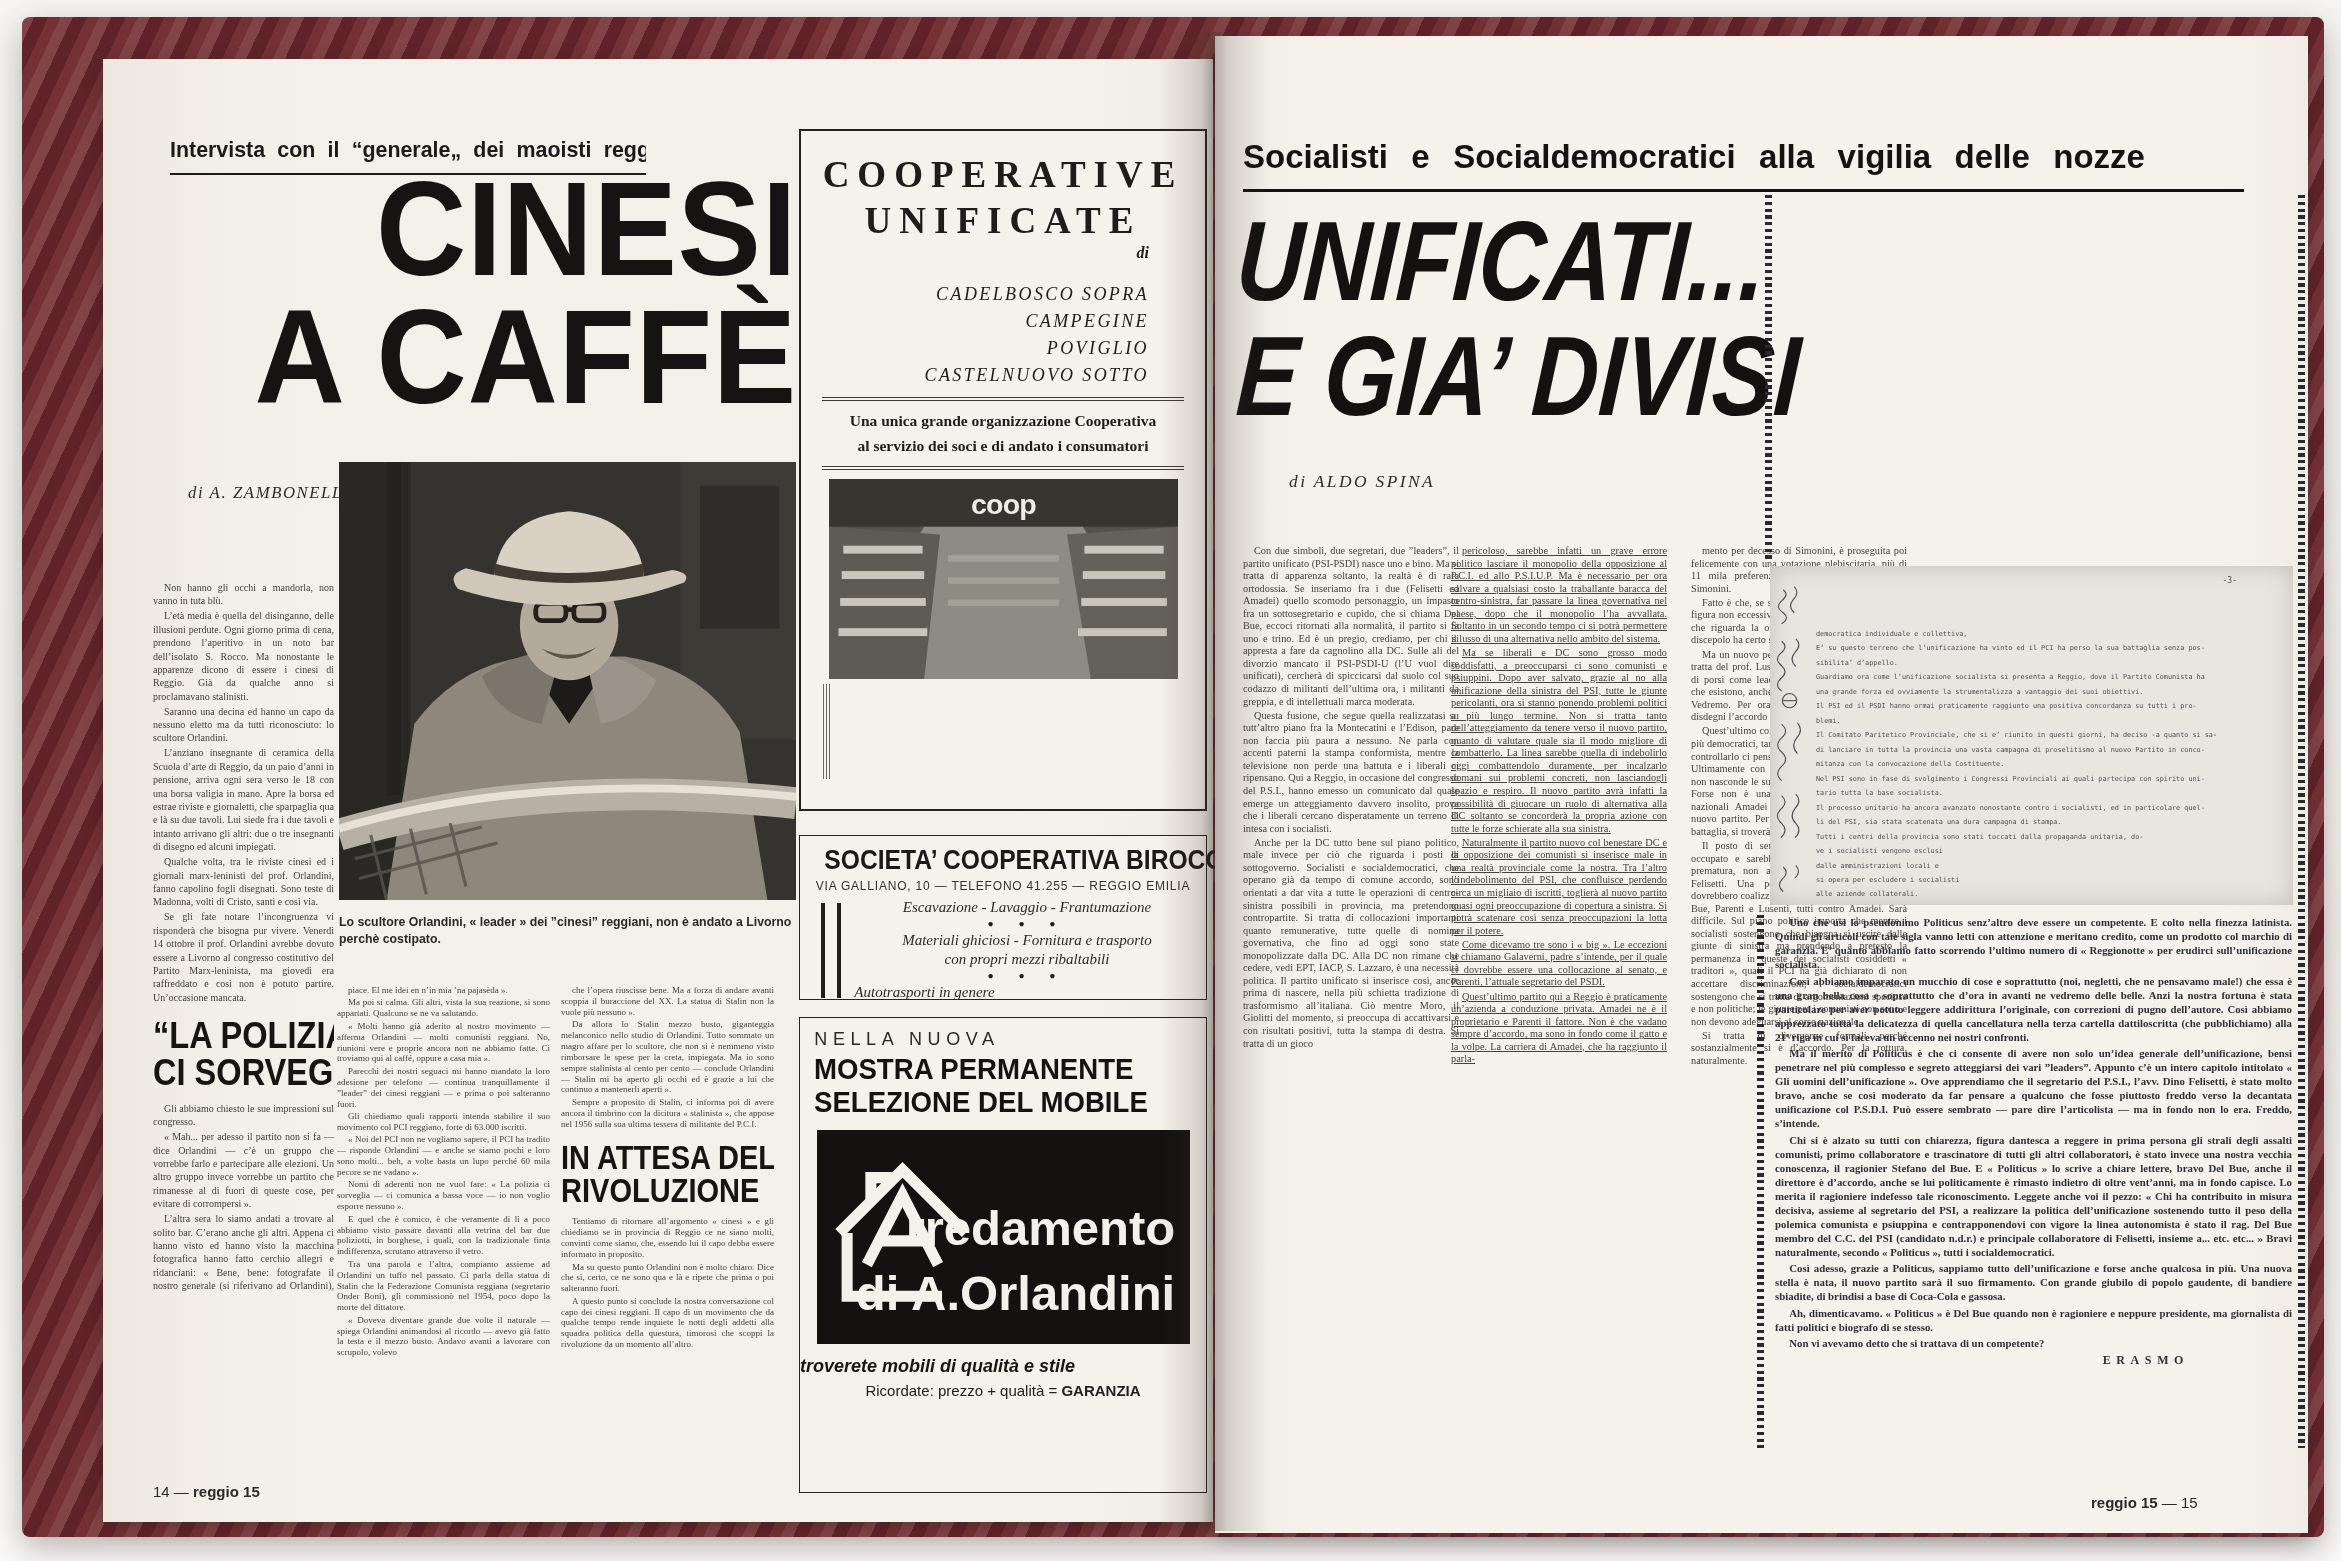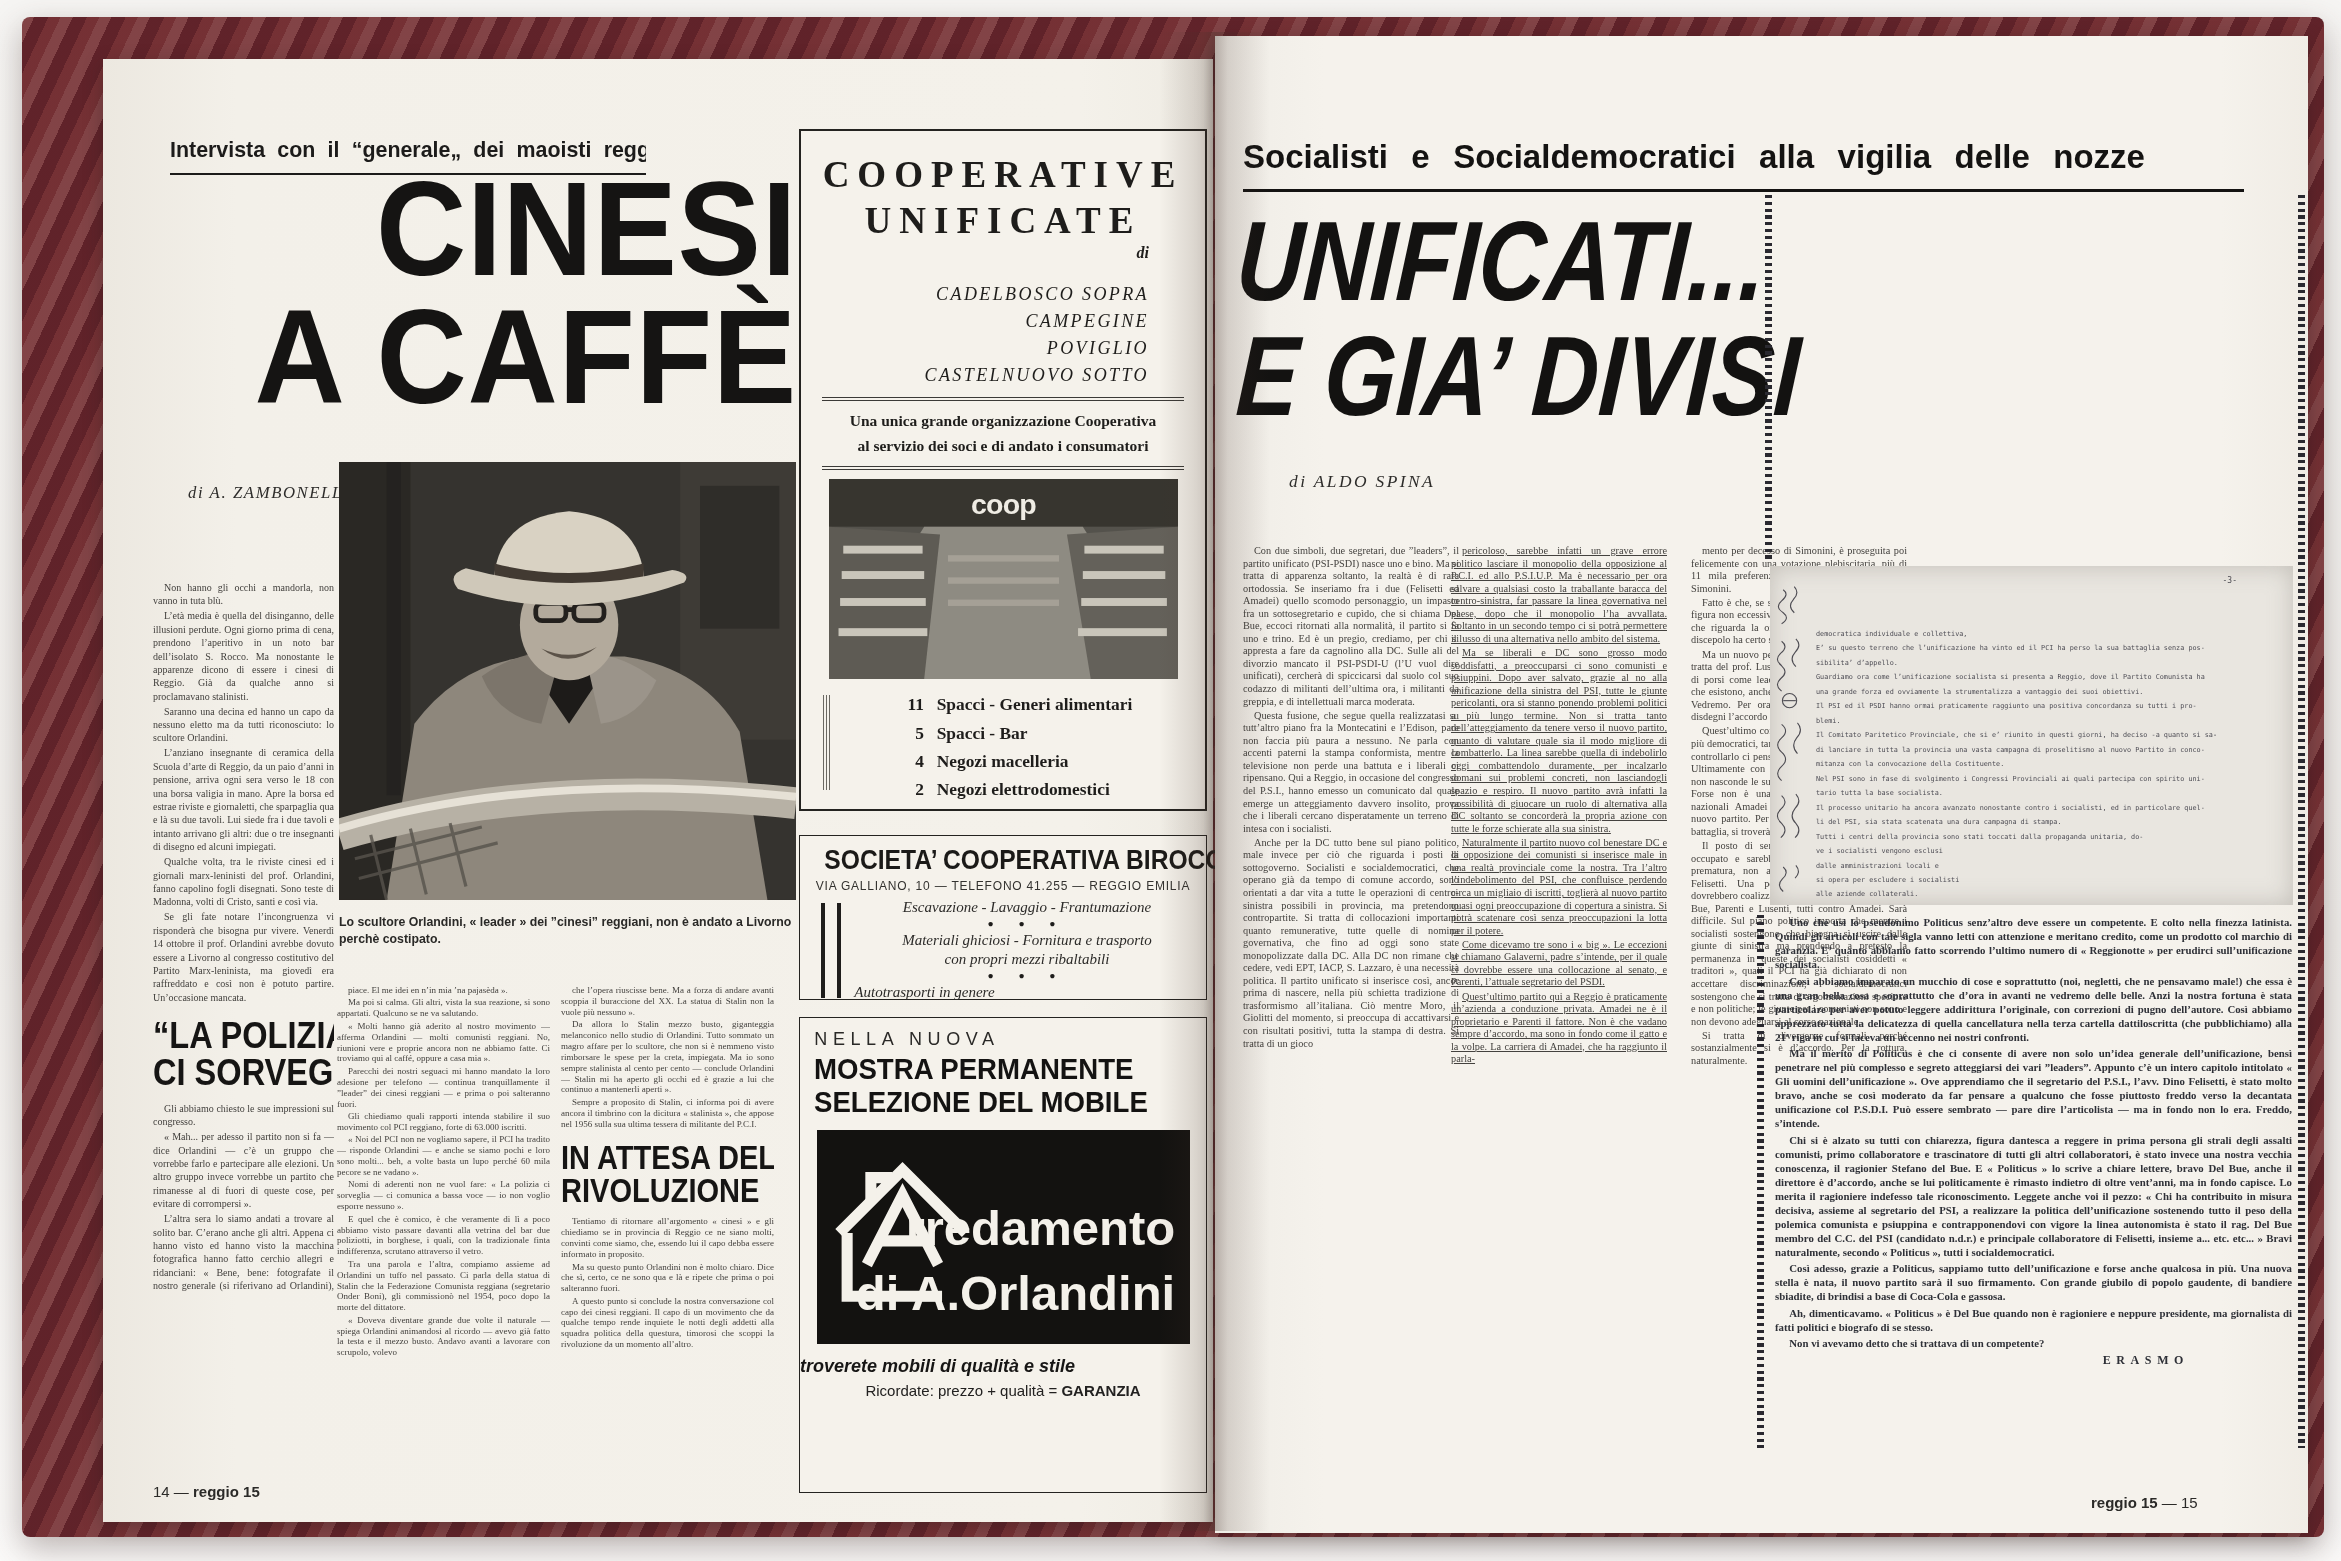--- a/index.html
+++ b/index.html
@@ -229,26 +229,20 @@
           <g fill="#a8a399" opacity=".9">
             <rect x="150" y="96" width="140" height="8"></rect>
               <rect x="150" y="124" width="140" height="8"></rect>
               <rect x="150" y="152" width="140" height="8"></rect>
           </g>
           <text x="220" y="44" text-anchor="middle" font-family="Liberation Sans, sans-serif" font-weight="bold" font-size="36" fill="#efece4" letter-spacing="-1">coop</text>
         </svg>
       </div>
       <div style="position:relative;">
         <div class="hairlines" style="top:4.8px;height:95px;"></div>
-        <div class="coop-items">
-          <div><span class="num">11</span><span>Spacci - Generi alimentari</span></div>
-          <div><span class="num">5</span><span>Spacci - Bar</span></div>
-          <div><span class="num">4</span><span>Negozi macelleria</span></div>
-          <div><span class="num">2</span><span>Negozi elettrodomestici</span></div>
-        </div>
       </div>
     </div>
 
     <div class="adbox" id="ad-birocciai">
       <div class="bir-title">SOCIETA’ COOPERATIVA BIROCCIAI</div>
       <div class="bir-address">VIA GALLIANO, 10  —  TELEFONO 41.255  —  REGGIO EMILIA</div>
       <div class="bir-services">
         <div class="bir-bars"></div>
         <div class="bir-line">Escavazione - Lavaggio - Frantumazione</div>
         <div class="bir-dots">● ● ●</div>

